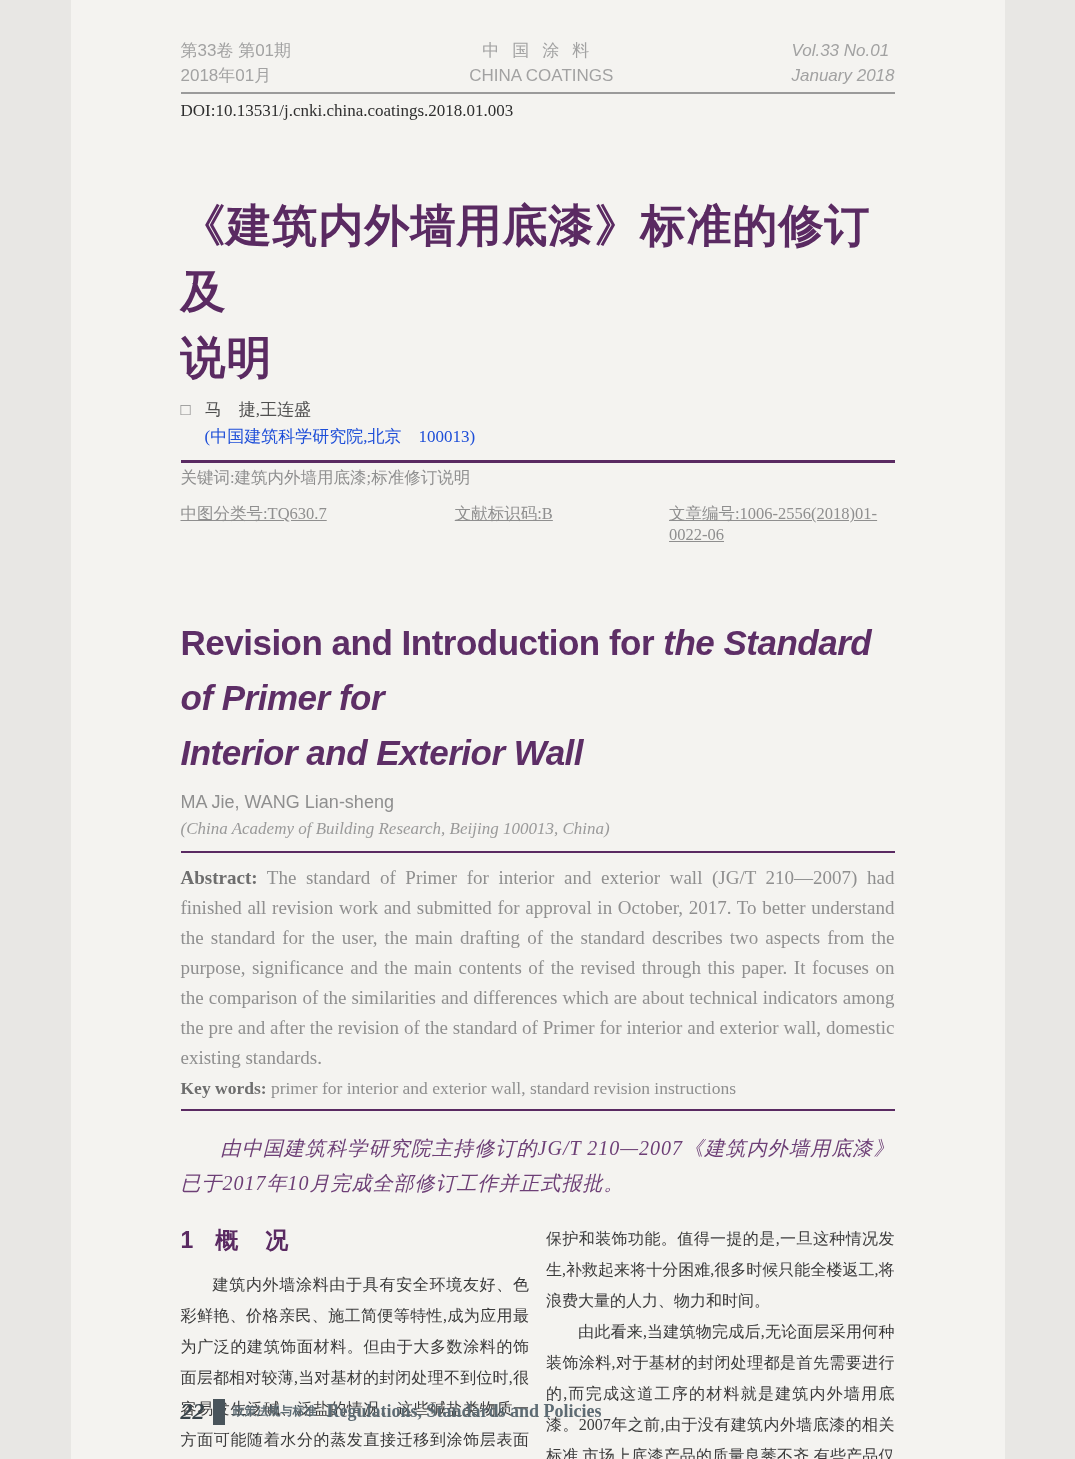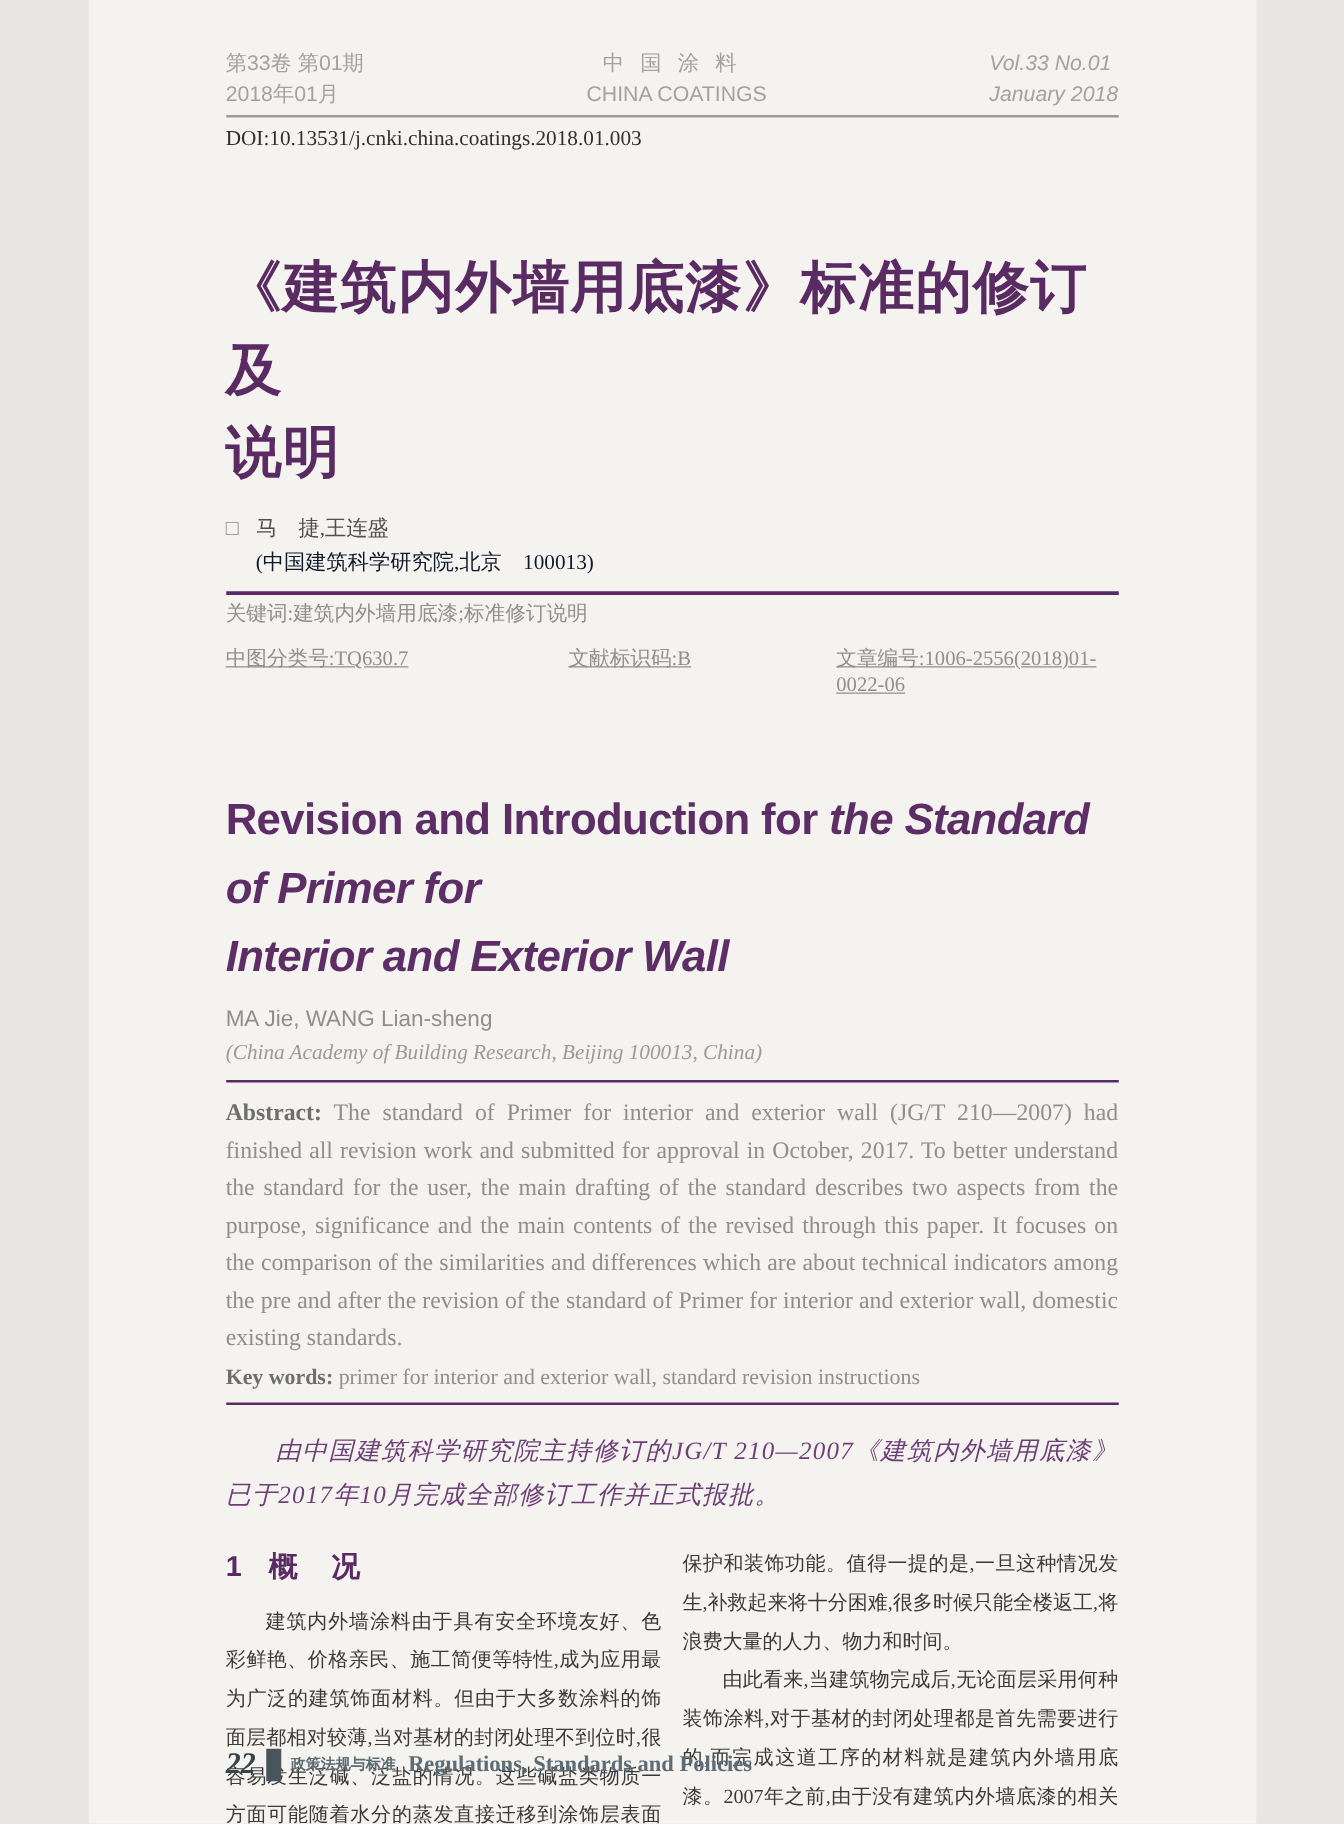--- a/index.html
+++ b/index.html
@@ -17,27 +17,27 @@
   
   .hdr { display:flex; justify-content:space-between; align-items:flex-start;
          font-family:"Liberation Sans","DejaVu Sans",sans-serif;
          font-size:17px; line-height:25px; color:#a2a2a2;
          border-bottom:2px solid #9a9a9a; padding-bottom:4px; }
   .hdr-col.center { text-align:left; }
   .hdr-col.right  { text-align:left;font-style:italic; }
   .journal-cn { letter-spacing:13px; text-indent:13px; }
   .doi { margin-top:7px; font-size:17px; color:#2f2f2f; }
   
-  .title-cn { margin:76px 0 0 0; font-family:Liberation Serif, serif;
+  .title-cn { margin:76px 0 0 0; font-family:Liberation Mono, monospace;
               font-weight:900; font-size:45px; line-height:66px; letter-spacing:1px;
               color:#5a2a62; }
   
-  .authors { margin-top:16px; font-size:17px; color:#4f4f4f; }
+  .authors { margin-top:3px; font-size:17px; color:#4f4f4f; }
   .authors .sq { color:#8a8a8a; margin-right:14px; }
-  .affil-cn { margin:4px 0 0 24px; font-size:17px; color:#0f172a; }
+  .affil-cn { margin:4px 0 0 24px; font-size:17px; color:#1d4ed8; }
   
   .rule { border:none; height:2px; background:#5a2a62; margin:0; }
   .rule.thick { height:3px; margin-top:12px; }
   
   .abs-cn { margin-top:12px; font-size:16.5px; line-height:29px; color:#8f8f8f;
             text-align:justify; padding-left:66px; }
   .abs-cn .abs-label { display:inline-block; width:66px; margin-left:-66px; }
   .kw-cn { margin-top:4px; font-size:16.5px; color:#8f8f8f; }
   .meta-row { display:flex; margin-top:14px; font-size:16.5px; color:#8f8f8f;text-decoration:underline; }
   .meta-row .m1 { width:320px; } .meta-row .m2 { width:250px; }

